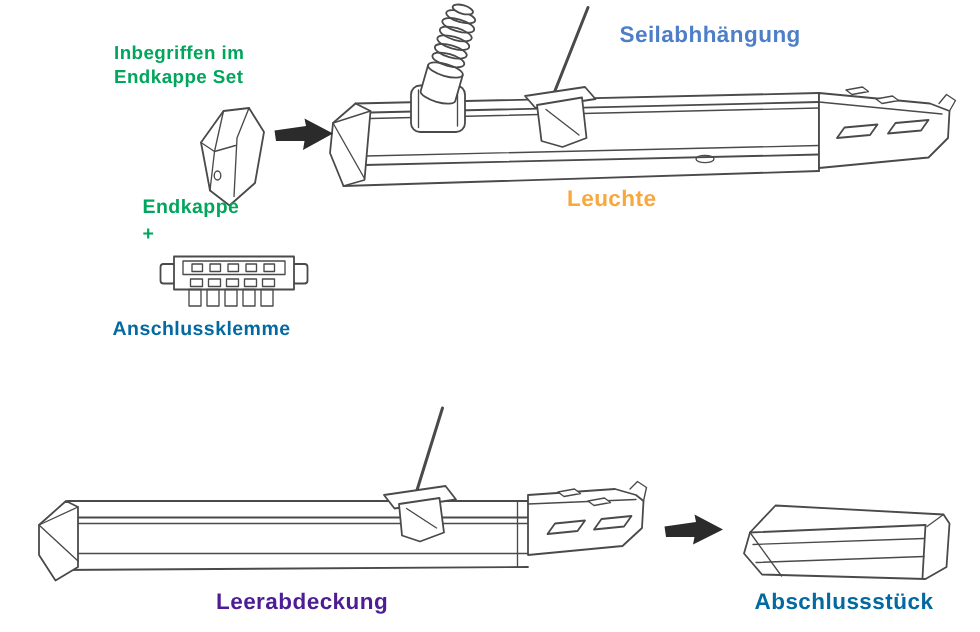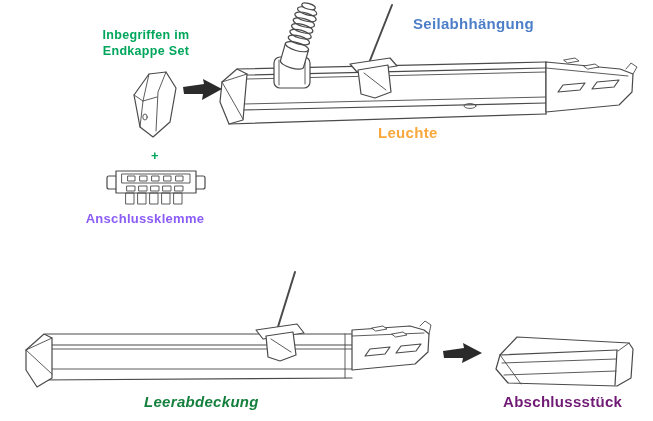--- a/index.html
+++ b/index.html
@@ -12,21 +12,21 @@
     stroke:#4a4a4a;fill:none;stroke-width:1.2;
     stroke-linejoin:round;stroke-linecap:round;
   }
   .ln .fw{fill:#ffffff;}
   .ln .thin{stroke-width:0.9;}
   .arrow{fill:#2b2b2b;stroke:none;}
   .lbl{
     position:absolute;font-weight:700;white-space:nowrap;
     letter-spacing:0.3px;
   }
-  .lbl.center{text-align:center;white-space:normal;}
+  .lbl.center{text-align:left;white-space:normal;}
   .sz-s{font-size:12.5px;line-height:1.3;}
   .sz-m{font-size:13px;}
   .sz-l{font-size:15px;}
 </style>
 </head>
 <body>
 
 <div class="canvas">
 
   <svg class="diagram-svg" width="653" height="421" viewBox="0 0 653 421">
@@ -148,26 +148,27 @@
       <path class="thin" d="M504,375 L616,371"></path>
       <path class="thin" d="M500,355 L521,384"></path>
     </g>
   </svg>
 
   <div class="lbl center sz-s" style="left: 76px; top: 27px; width: 140px; color: rgb(0, 166, 92);">
     <div>Inbegriffen im</div>
     <div>Endkappe Set</div>
   </div>
 
+  <div class="lbl center sz-m" style="left: 95px; top: 130px; width: 120px; color: rgb(0, 166, 92);">Endkappe</div>
 
   <div class="lbl center sz-m" style="left: 95px; top: 148px; width: 120px; color: rgb(0, 166, 92);">+</div>
 
-  <div class="lbl center sz-m" style="left: 75px; top: 211px; width: 140px; color: #8b5cf6;">Anschlussklemme</div>
+  <div class="lbl center sz-m" style="left: 75px; top: 211px; width: 140px; color: #0369a1;">Anschlussklemme</div>
 
   <div class="lbl sz-l" style="left: 413px; top: 15px; color: rgb(77, 126, 200);">Seilabhhängung</div>
 
   <div class="lbl sz-l" style="left: 338px; top: 124px; color: rgb(248, 168, 60); margin-left: 40px;">Leuchte</div>
 
-  <div class="lbl sz-l" style="left: 144px; top: 393px; color: #15803d; font-style: italic;">Leerabdeckung</div>
+  <div class="lbl sz-l" style="left: 144px; top: 393px; color: #4c1d95;">Leerabdeckung</div>
 
-  <div class="lbl sz-l" style="left: 503px; top: 393px; color: #701a75;">Abschlussstück</div>
+  <div class="lbl sz-l" style="left: 503px; top: 393px; color: #0369a1;">Abschlussstück</div>
 
 </div>
 
 </body></html>

